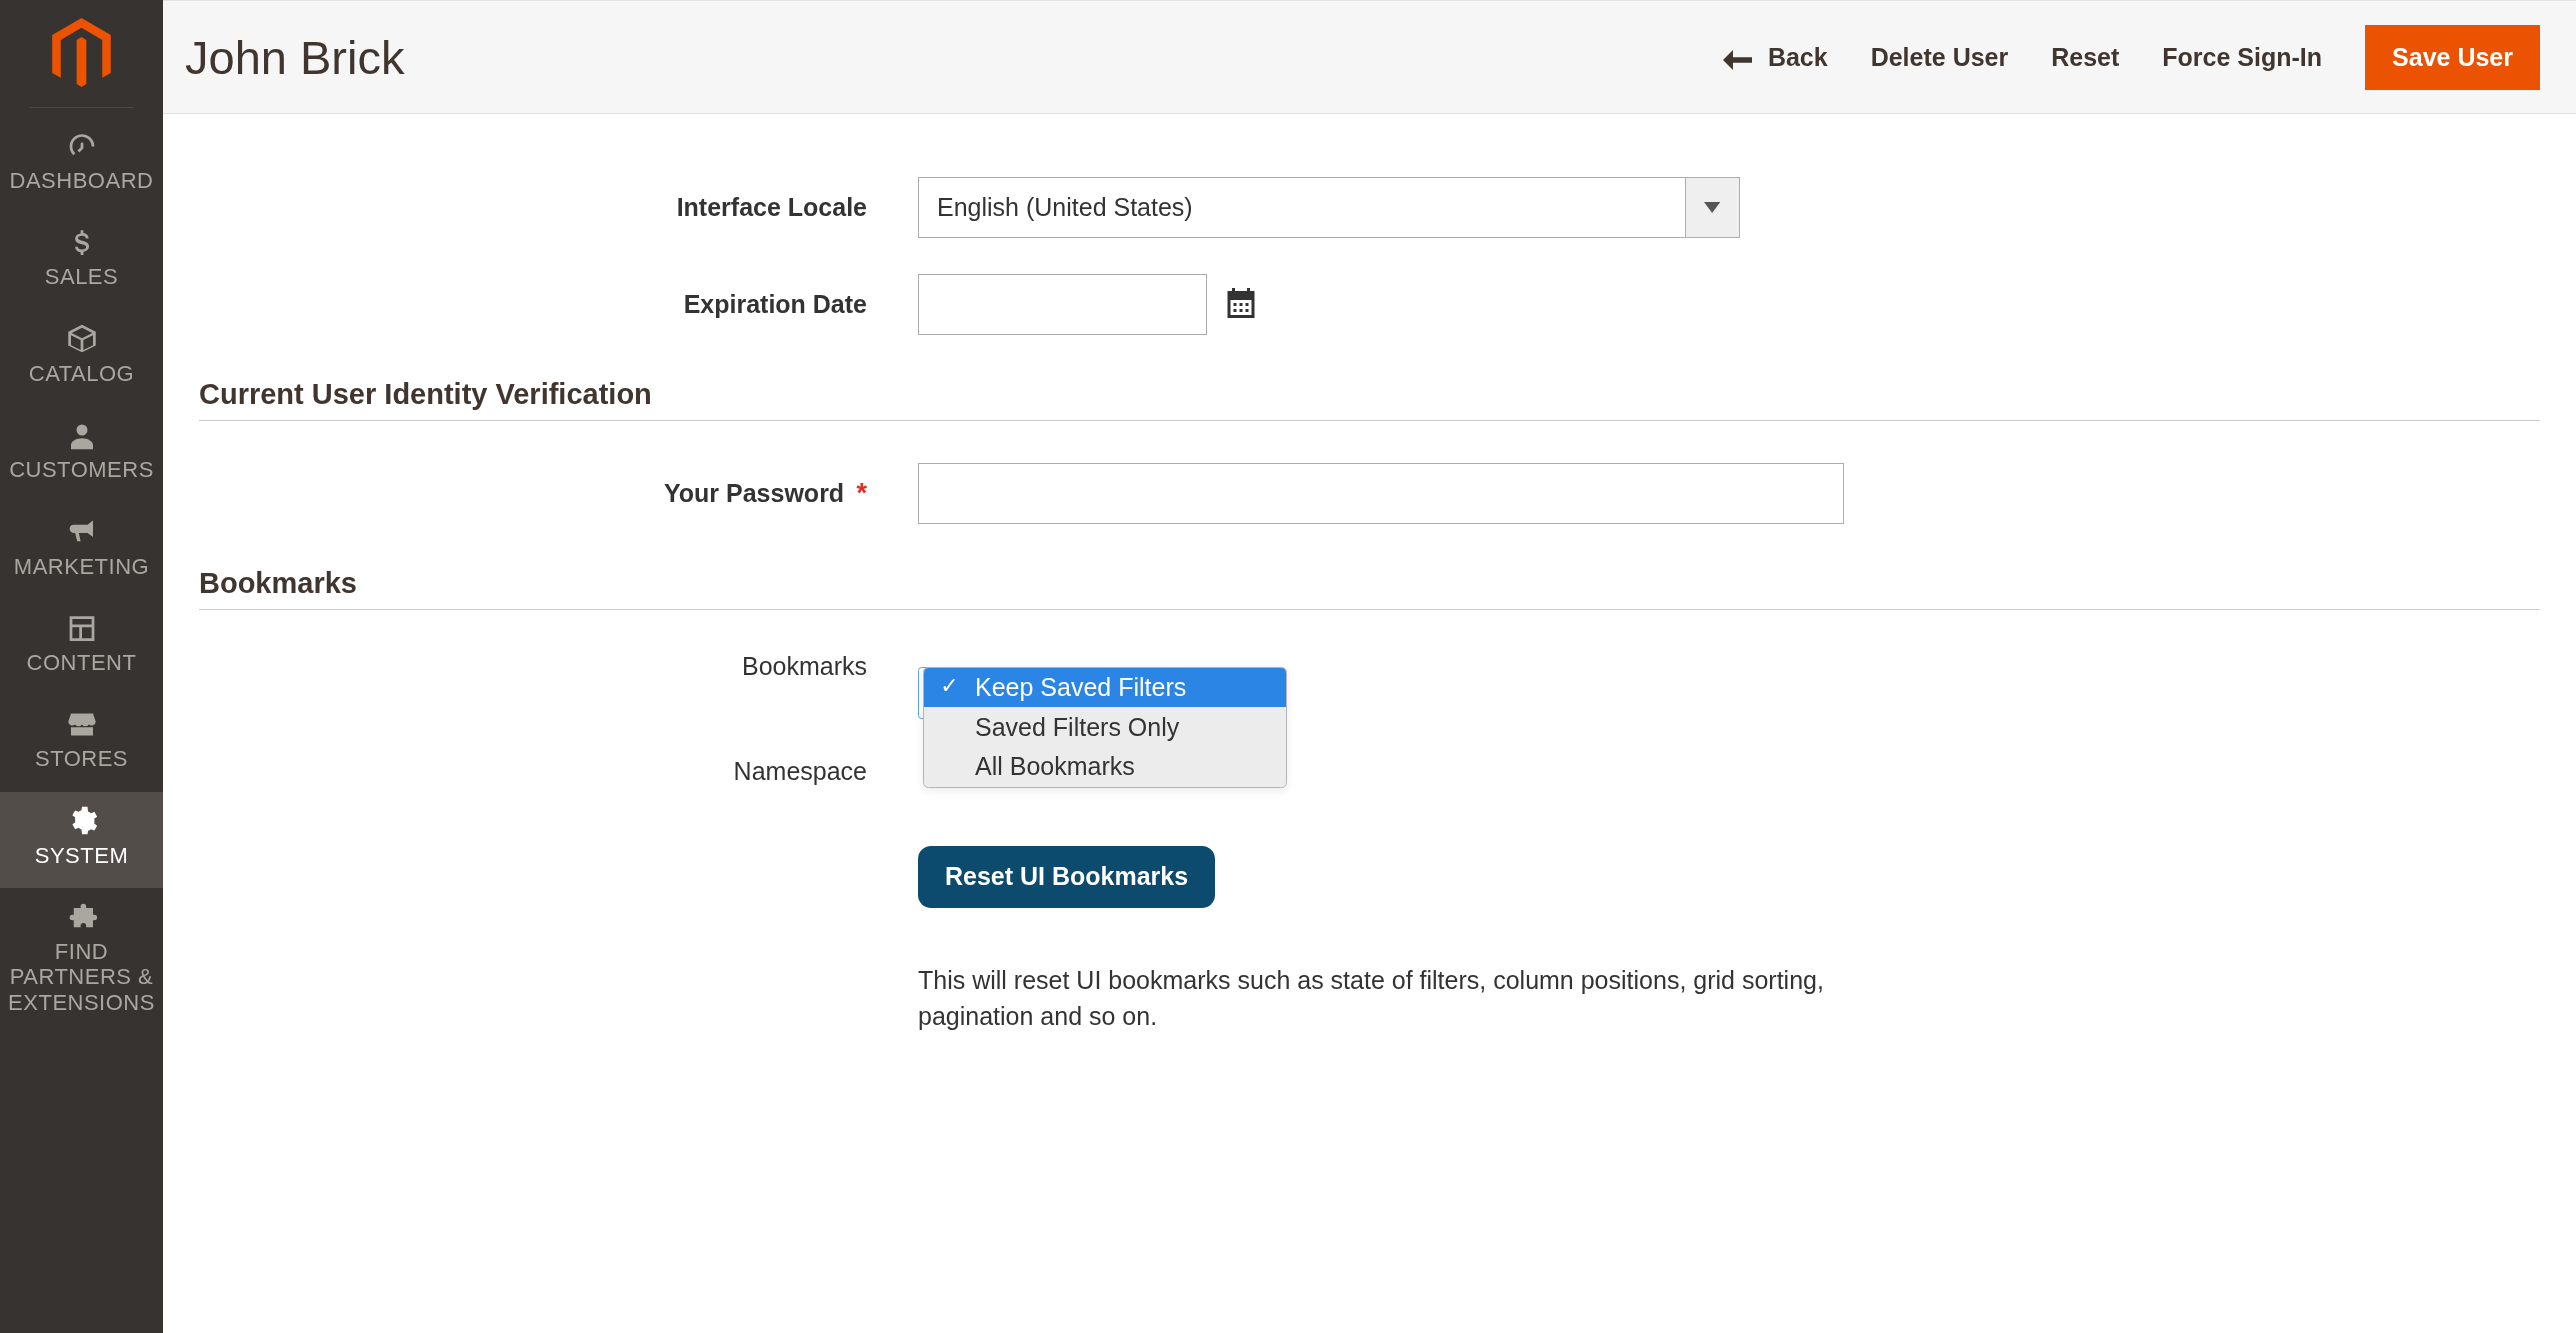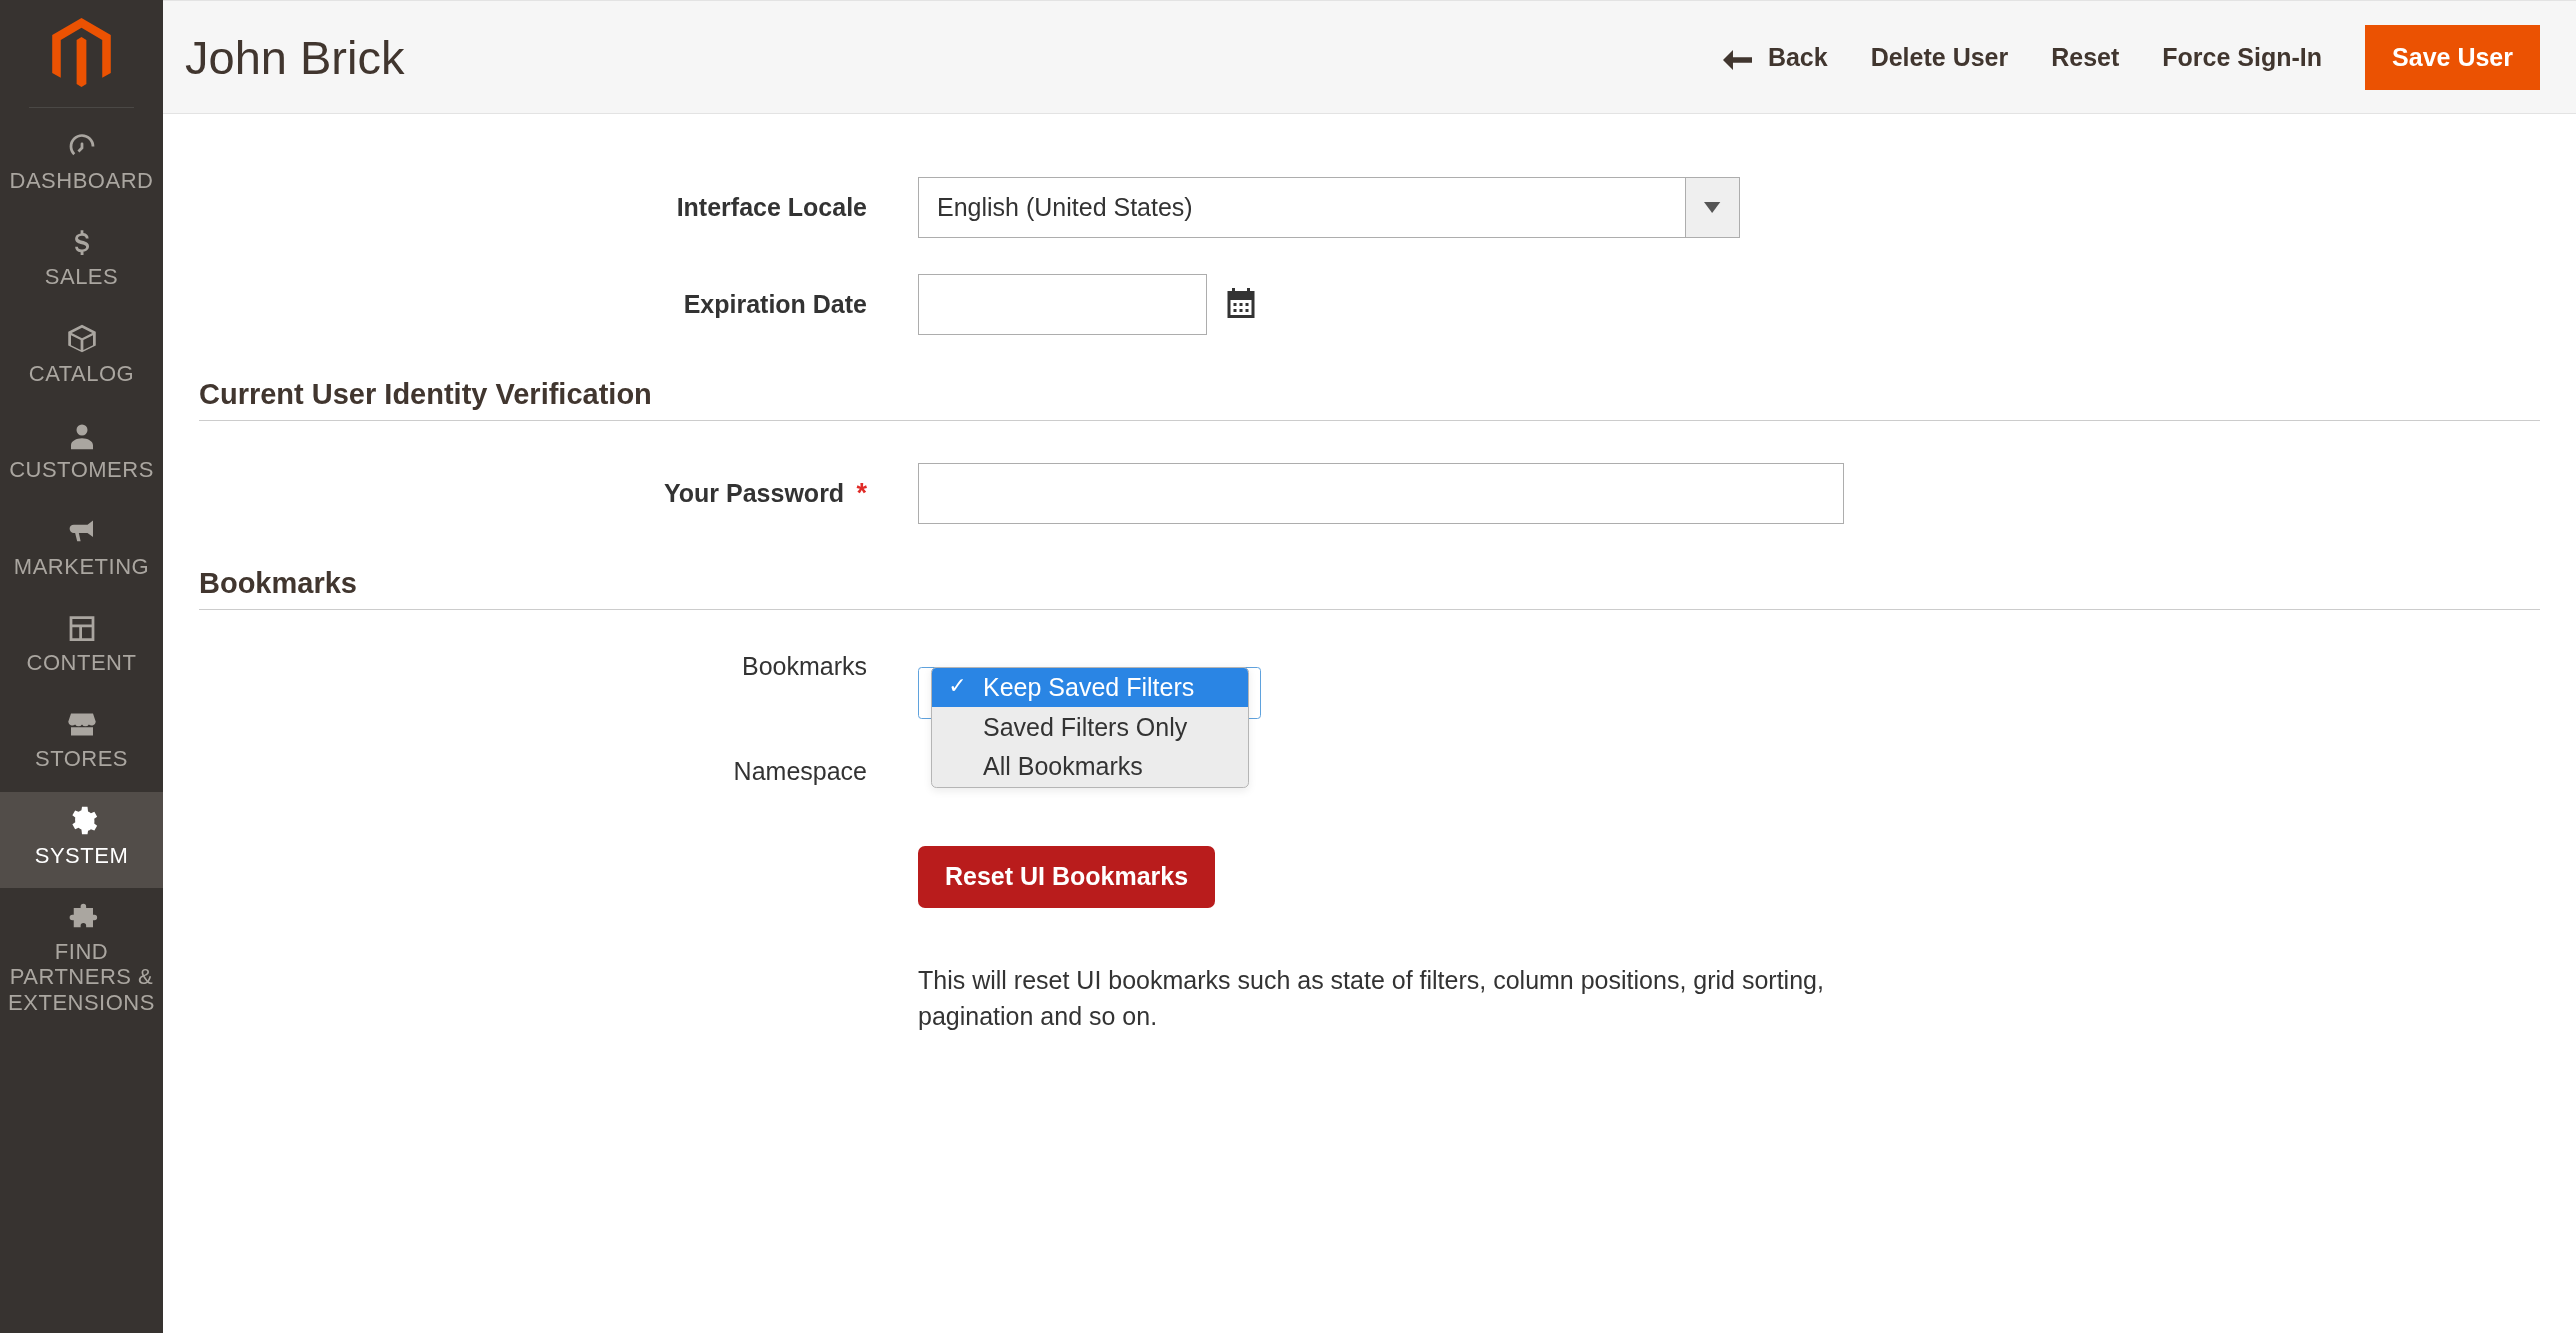--- a/index.html
+++ b/index.html
@@ -149,22 +149,22 @@
   }
   .bm-row { display: flex; align-items: center; margin-bottom: 27px; }
   .bm-label {
     width: 271px; min-width: 271px; margin-left: -271px;
     text-align: right; padding-right: 51px; color: #333;
   }
 
   .dropdown-panel {
     position: absolute;
     top: 0;
-    left: 13px;
-    width: 318px;
+    left: 5px;
+    width: 364px;
     background: #ececec;
     border: 0.9px solid #b5b5b5;
     border-radius: 5.4px;
     box-shadow: 0 2.7px 9px rgba(0,0,0,0.08);
     overflow: hidden;
     z-index: 5;
   }
   .dd-option {
     padding: 5.4px 18px 5.4px 51px;
     font-size: 25px;
@@ -174,27 +174,27 @@
   .dd-option.selected::before {
     content: "✓";
     position: absolute;
     left: 16.3px;
     top: 50%;
     transform: translateY(-52%);
     font-size: 22px;
   }
 
   .reset-bm-btn {
-    background: #b91c1c;
+    background: #0c4a6e;
     color: #fff;
     border: none;
     font-size: 25px;
     font-weight: 600;
     padding: 16.3px 27px;
-    border-radius: 7px;
+    border-radius: 13px;
     cursor: pointer;
     margin-top: 33px;
   }
   .help-text { font-size: 25px; color: #333; margin-top: 27px; max-width: 1012px; line-height: 1.45; }
 </style>
 </head>
 <body>
 
 <div class="app">
 

